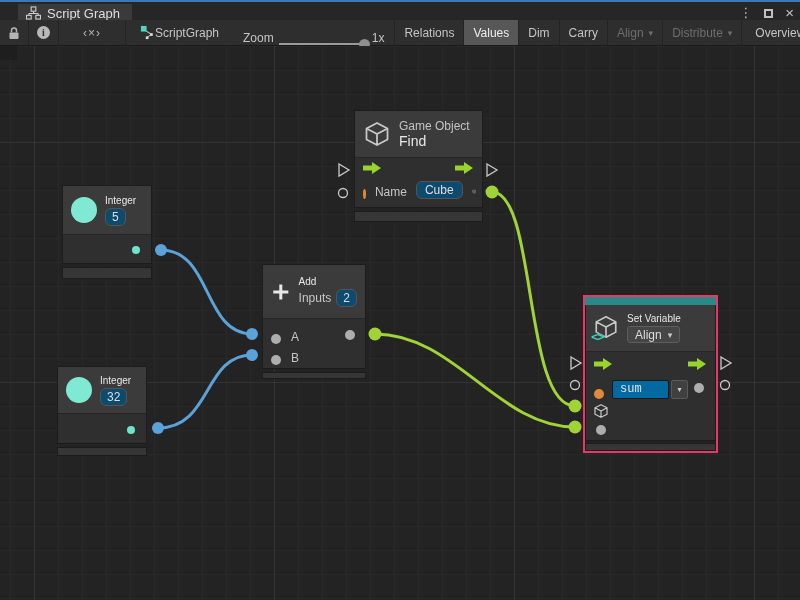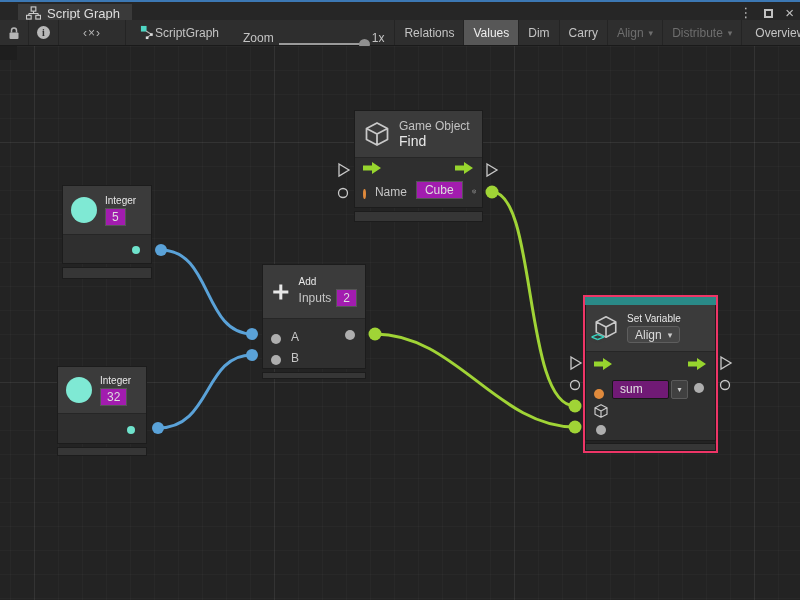--- a/index.html
+++ b/index.html
@@ -56,34 +56,34 @@
 
   
   .node { position:absolute; }
   .node .main { border:1px solid #1c1c1c; }
   .node-header { background:#3b3b3b; display:flex; align-items:center; }
   .node-body { background:#2f2f2f; border-top:1px solid #262626; position:relative; }
   .node-footer { border:1px solid #1c1c1c; background:#363636; margin-top:3px; }
   .ntitle { color:#e8e8e8; font-size:10px; }
   .nsub { color:#c2c2c2; font-size:12px; }
   .nlabel { color:#c6c6c6; font-size:12px; }
-  .vfield { background:#a21caf; border:1px solid #555555; border-radius:0;
+  .vfield { background:#0c4a6e; border:1px solid #555555; border-radius:6px;
     color:#dddddd; font-size:12px; padding:1px 6px; display:inline-block; }
   .mint-circle { width:26px; height:26px; border-radius:50%; background:#7fe9d4; }
   .dot { border-radius:50%; display:inline-block; }
   .dot.mint { width:8px; height:8px; background:#6fe3cc; }
   .dot.gray { width:10px; height:10px; background:#aeaeae; }
   .dot.orange { width:10px; height:10px; background:#e08a3c; }
   .pill { background:#464646; border:1px solid #5e5e5e; border-radius:3px;
     color:#dcdcdc; font-size:12px; padding:0 7px; display:inline-flex;
     align-items:center; gap:6px; height:17px; }
   .pill .dd { font-size:9px; color:#c9c9c9; }
   .selectfield { display:flex; align-items:center; }
-  .selectfield .sf-text { background:#701a75; border:1px solid #171717; border-radius:2px;
-    color:#e0e0e0; font-size:12px; width:57px; height:19px; line-height:17px; padding-left:7px; }
+  .selectfield .sf-text { background:#0369a1; border:1px solid #171717; border-radius:2px;
+    color:#e0e0e0; font-size:12px; width:57px; height:19px; line-height:17px; padding-left:7px;font-family:Liberation Mono, monospace; }
   .selectfield .sf-btn { width:17px; height:19px; background:#404040; border:1px solid #5a5a5a;
     border-radius:2px; margin-left:2px; color:#cccccc; font-size:8px; display:flex;
     align-items:center; justify-content:center; }
   .seticon { position:relative; width:26px; height:28px; }
   .seticon .vs-angle { position:absolute; left:-2px; bottom:-2px; color:#39d6c2;
     font-weight:bold; font-size:12px; letter-spacing:-1px;
     font-family:"DejaVu Sans Mono", monospace; text-shadow:0 0 3px #3b3b3b; }
   .row-abs { position:absolute; display:flex; align-items:flex-end; }
 </style>
 </head>

